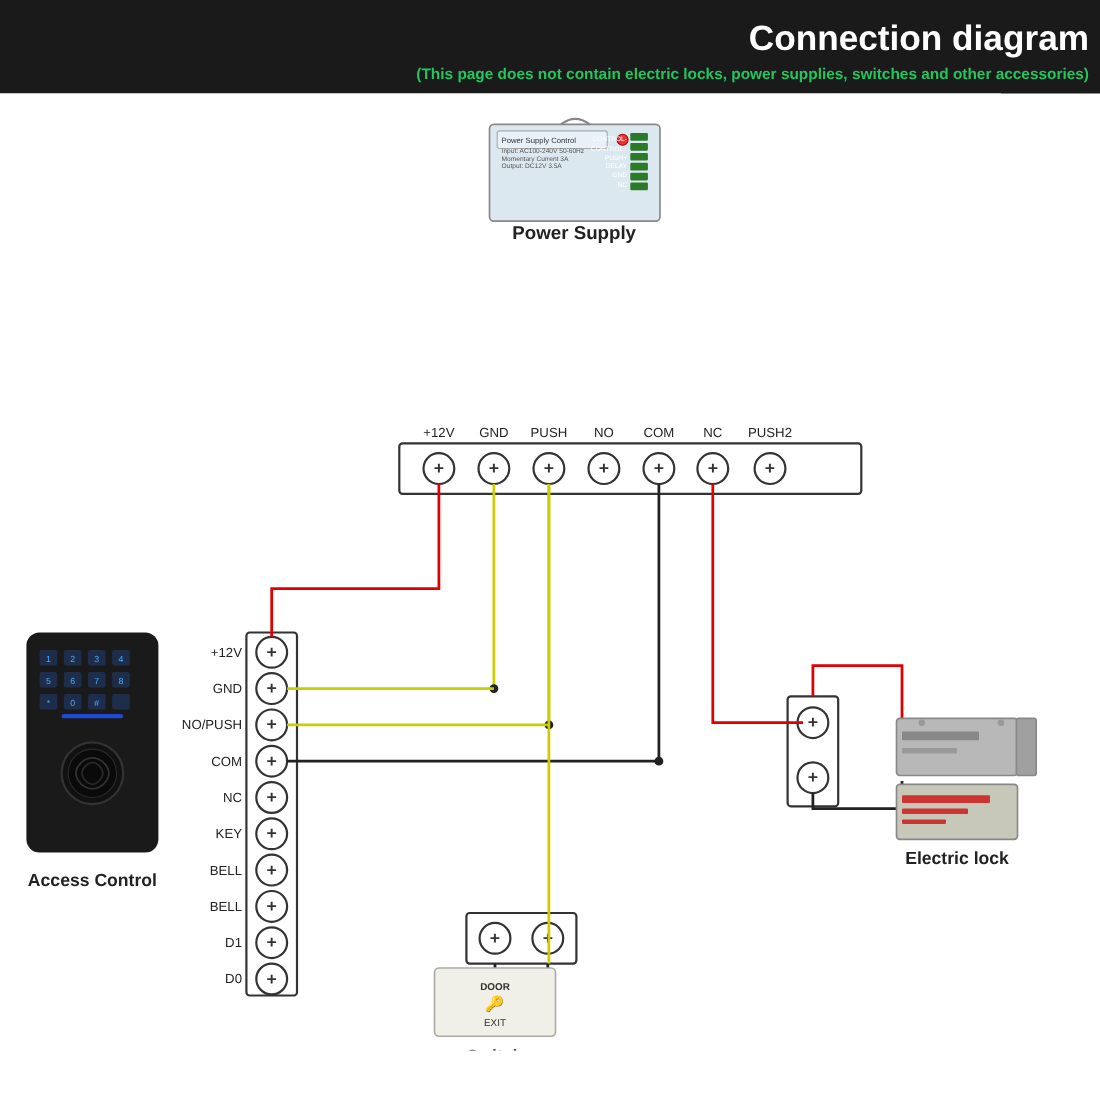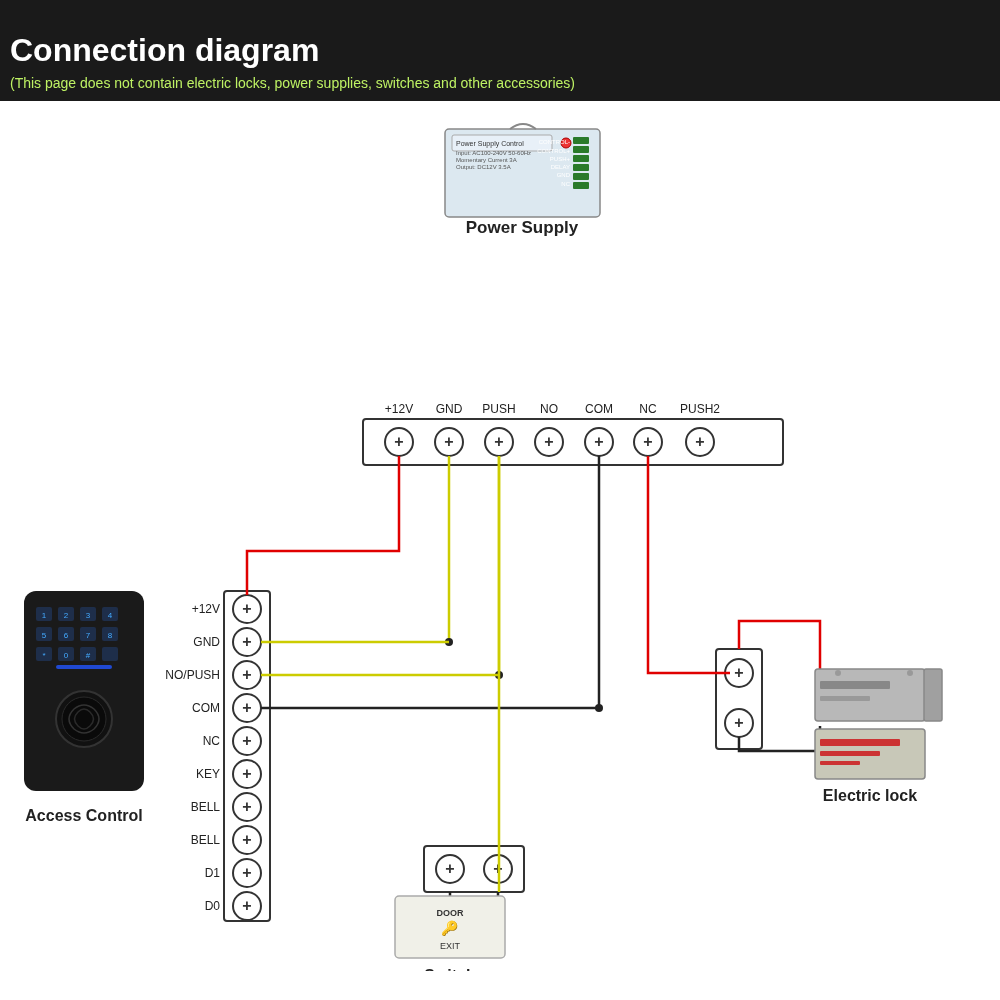--- a/index.html
+++ b/index.html
@@ -15,33 +15,34 @@
     .page-container {
       width: 1000px;
       height: 1000px;
       background: #fff;
       position: relative;
     }
 
     .header {
       background: #1a1a1a;
       color: #fff;
-      text-align: left;
-      padding: 32px 10px 10px;
+      text-align: right;
+      padding: 16px 10px 10px;
     }
 
     .header h1 {
       font-size: 32px;
       font-weight: bold;
       margin-bottom: 6px;
     }
 
     .header p {
       font-size: 14px;
-      color: #bef264;
+      color: #22c55e;
+      font-weight: bold;
     }
 
     .diagram-area {
       position: relative;
       width: 910px;
       height: 870px;
       background: #fff;
     }
 
     

